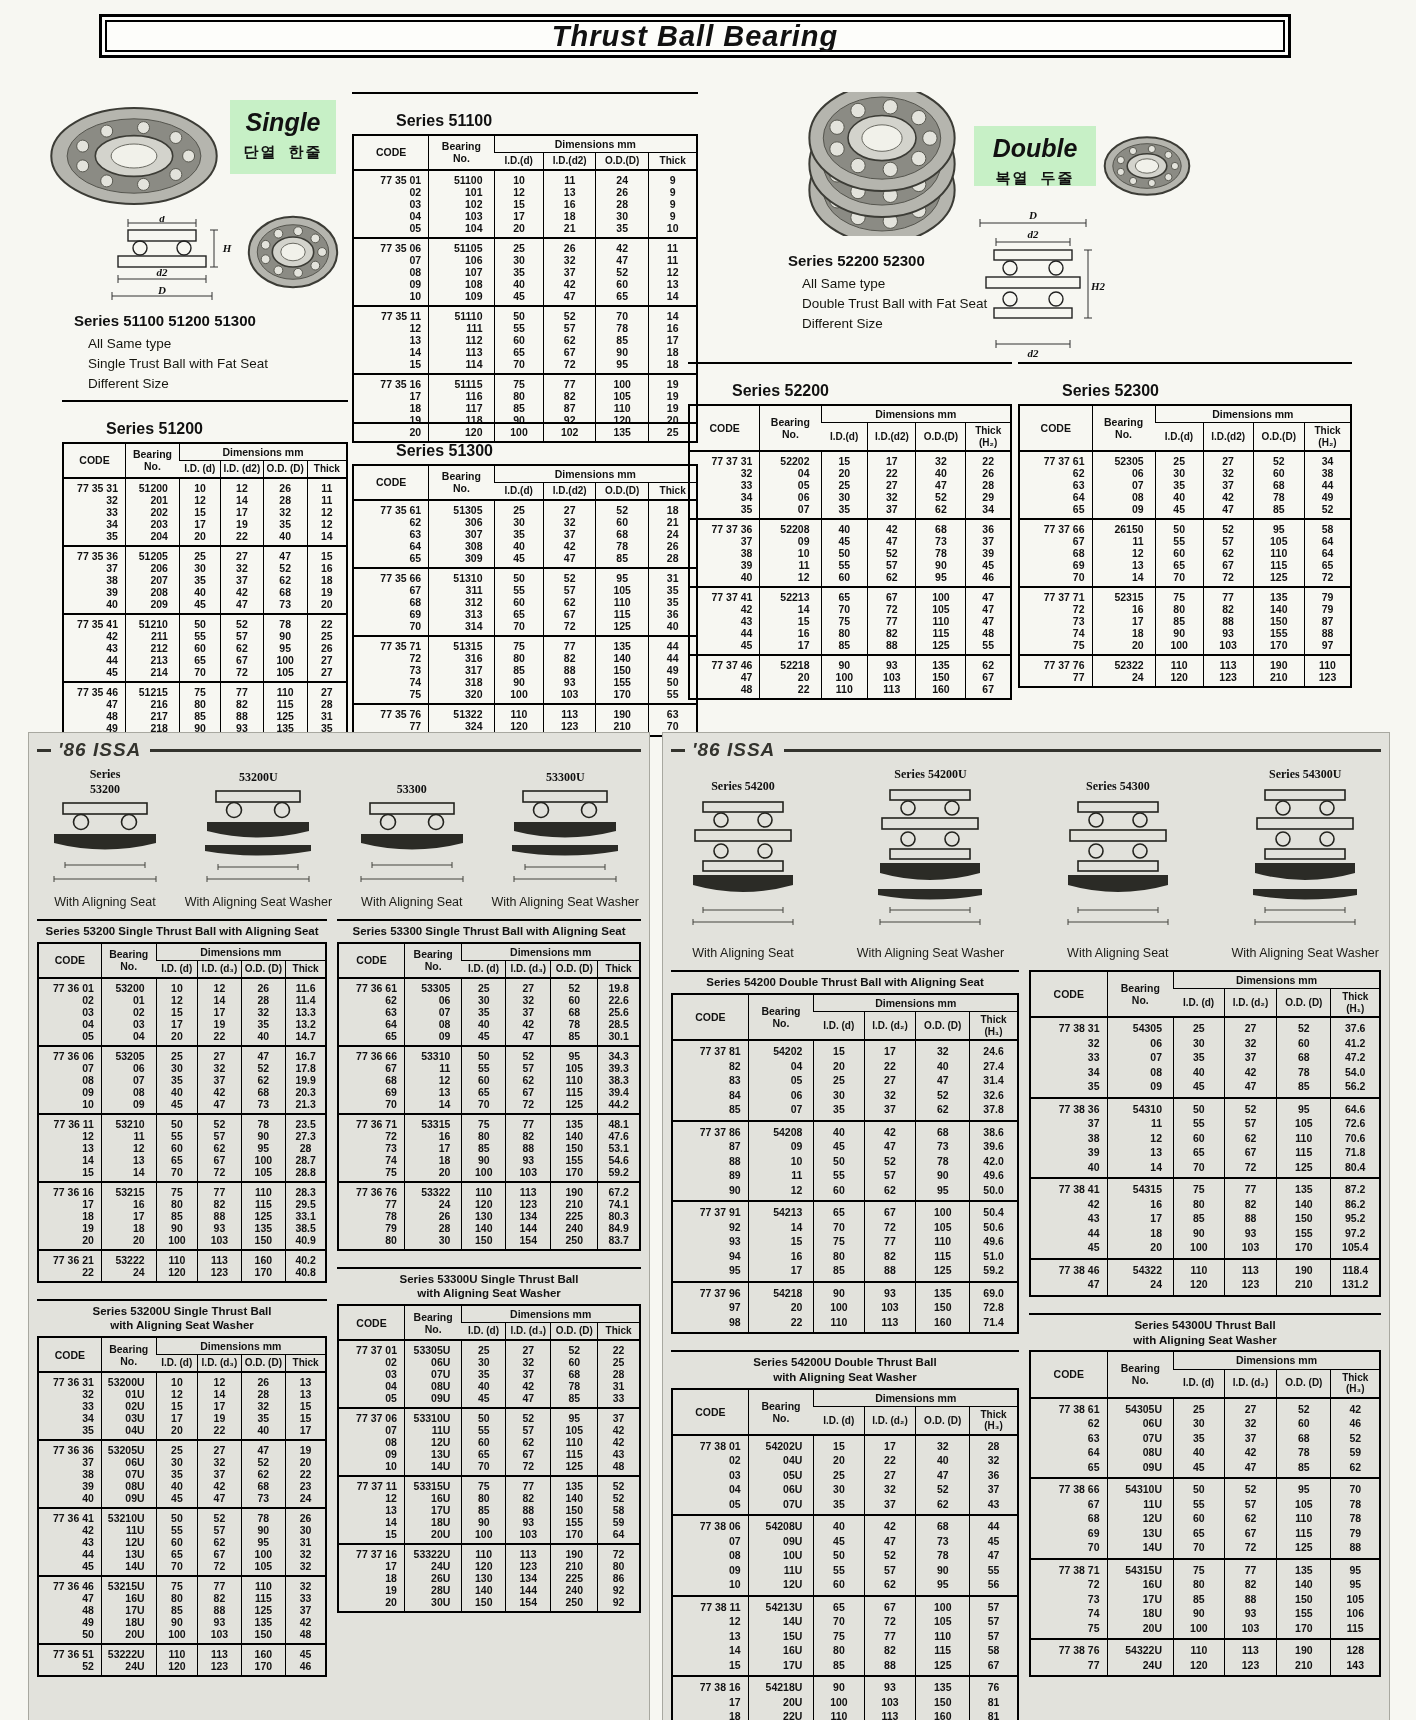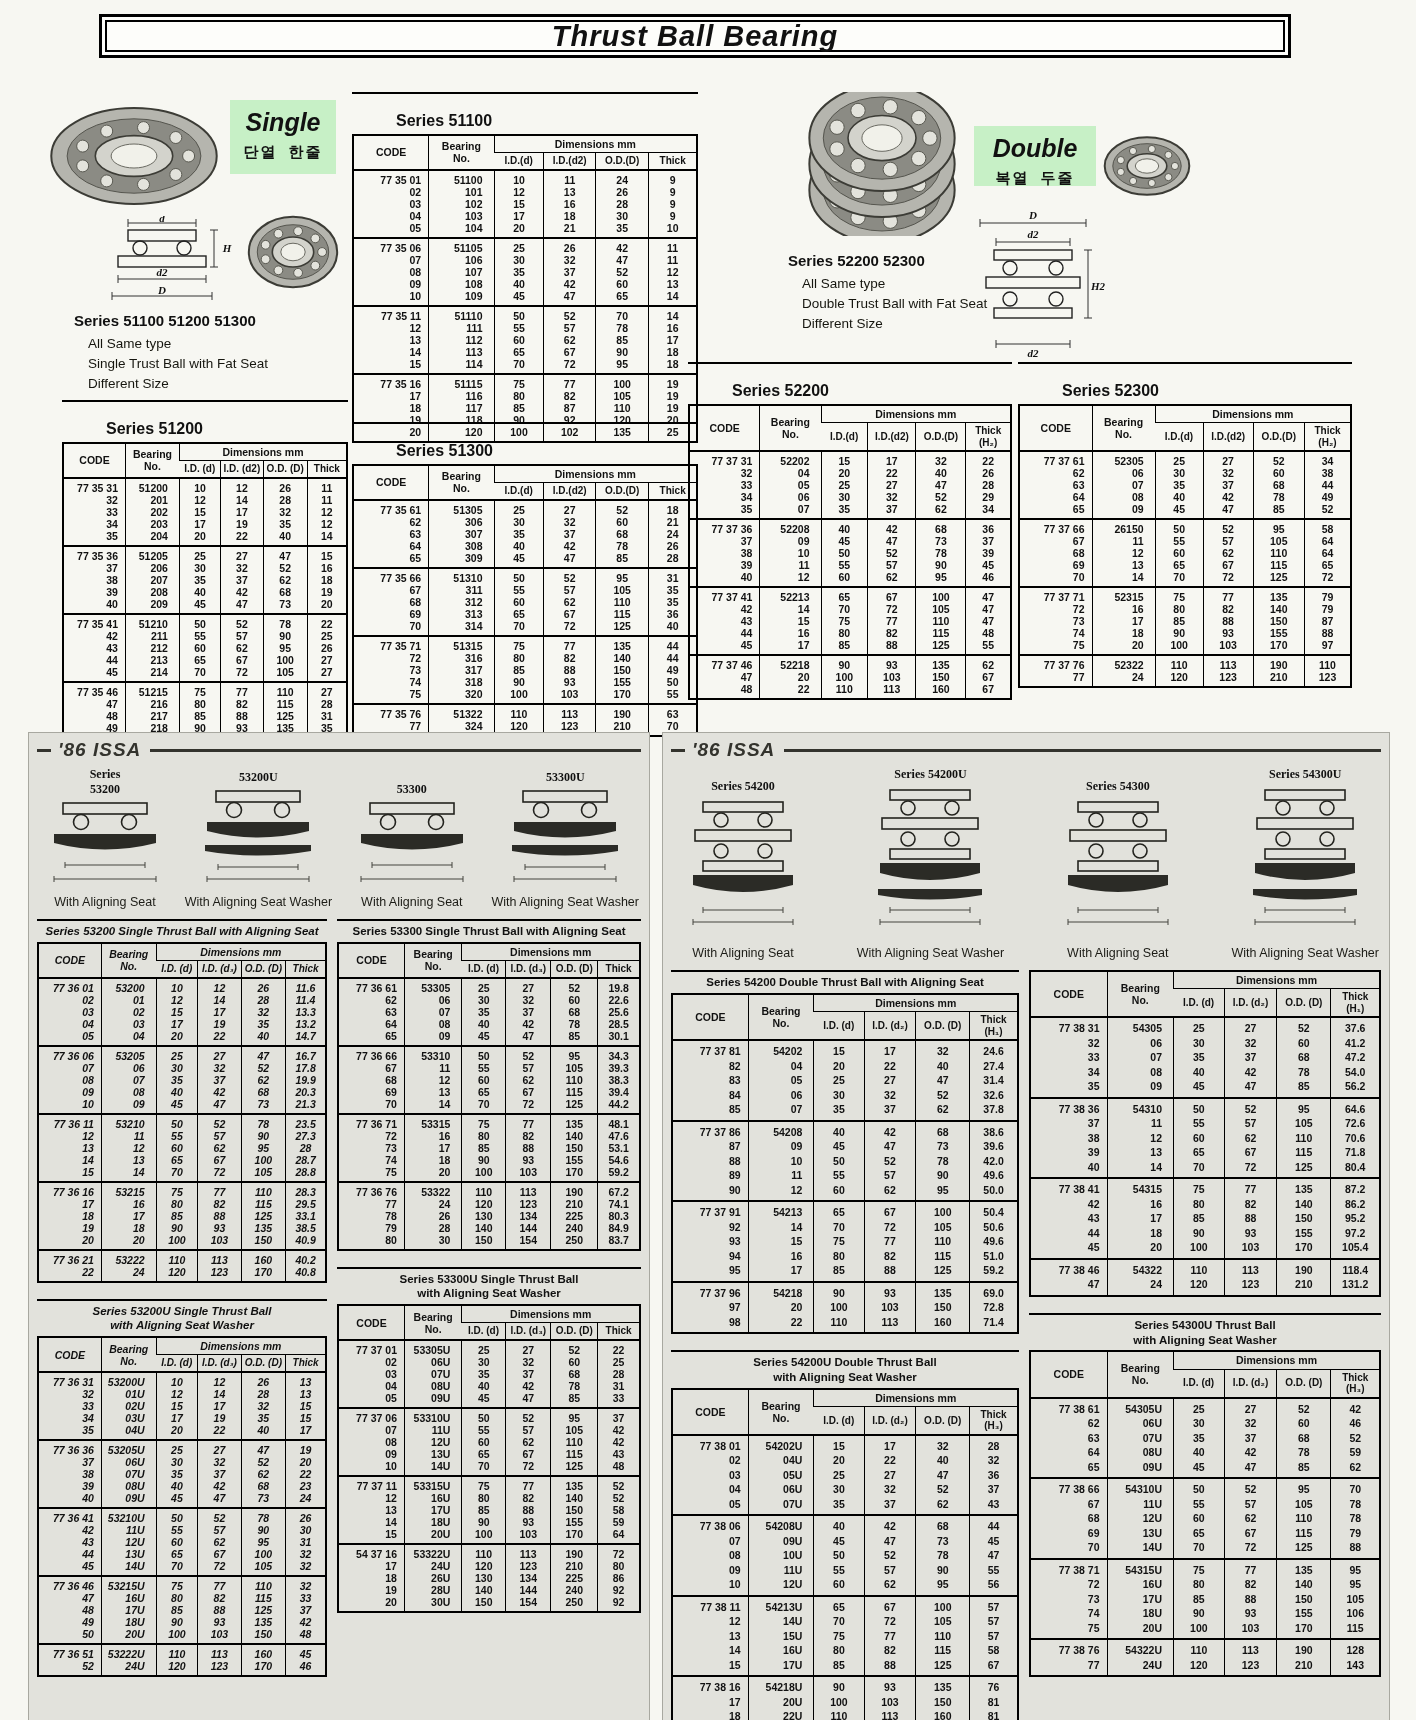--- a/index.html
+++ b/index.html
@@ -75,21 +75,21 @@
   .issa-label{ font-weight:bold; font-style:italic; font-size:19px; color:#33332d; letter-spacing:1px; }
   .issa-line { flex:1; border-top:3.5px solid #33332d; margin-left:9px; }
 
   .diag-row { display:flex; justify-content:space-between; align-items:flex-end; padding:4px 2px 0; }
   .diag-cell { text-align:center; }
   .diag-label { font-weight:bold; font-size:12px; font-family:"Liberation Serif", serif; }
   .diag-caption { font-size:12.5px; margin-top:2px; color:#1c1c16; }
 
   .tables-grid { display:flex; gap:10px; margin-top:10px; }
   .tcol { display:flex; flex-direction:column; gap:16px; }
-  #panel-left  .tcol.a { width:292px;font-style:italic; }
+  #panel-left  .tcol.a { width:292px; }
   #panel-left  .tcol.b { width:306px; }
   #panel-right .tcol.a { width:350px; }
   #panel-right .tcol.b { width:354px; }
   #panel-right .tb td { line-height:14.5px; }
 </style>
 </head>
 <body>
 
 <div id="canvas">
 
@@ -2038,21 +2038,21 @@
                     <td class="code">15</td>
                     <td class="no">20U</td>
                     <td>100</td>
                     <td>103</td>
                     <td>170</td>
                     <td>64</td>
                   </tr>
                 </tbody>
                 <tbody>
                   <tr>
-                    <td class="code">54 37 16</td>
+                    <td class="code">77 37 16</td>
                     <td class="no">53322U</td>
                     <td>110</td>
                     <td>113</td>
                     <td>190</td>
                     <td>72</td>
                   </tr>
                   <tr>
                     <td class="code">17</td>
                     <td class="no">24U</td>
                     <td>120</td>

